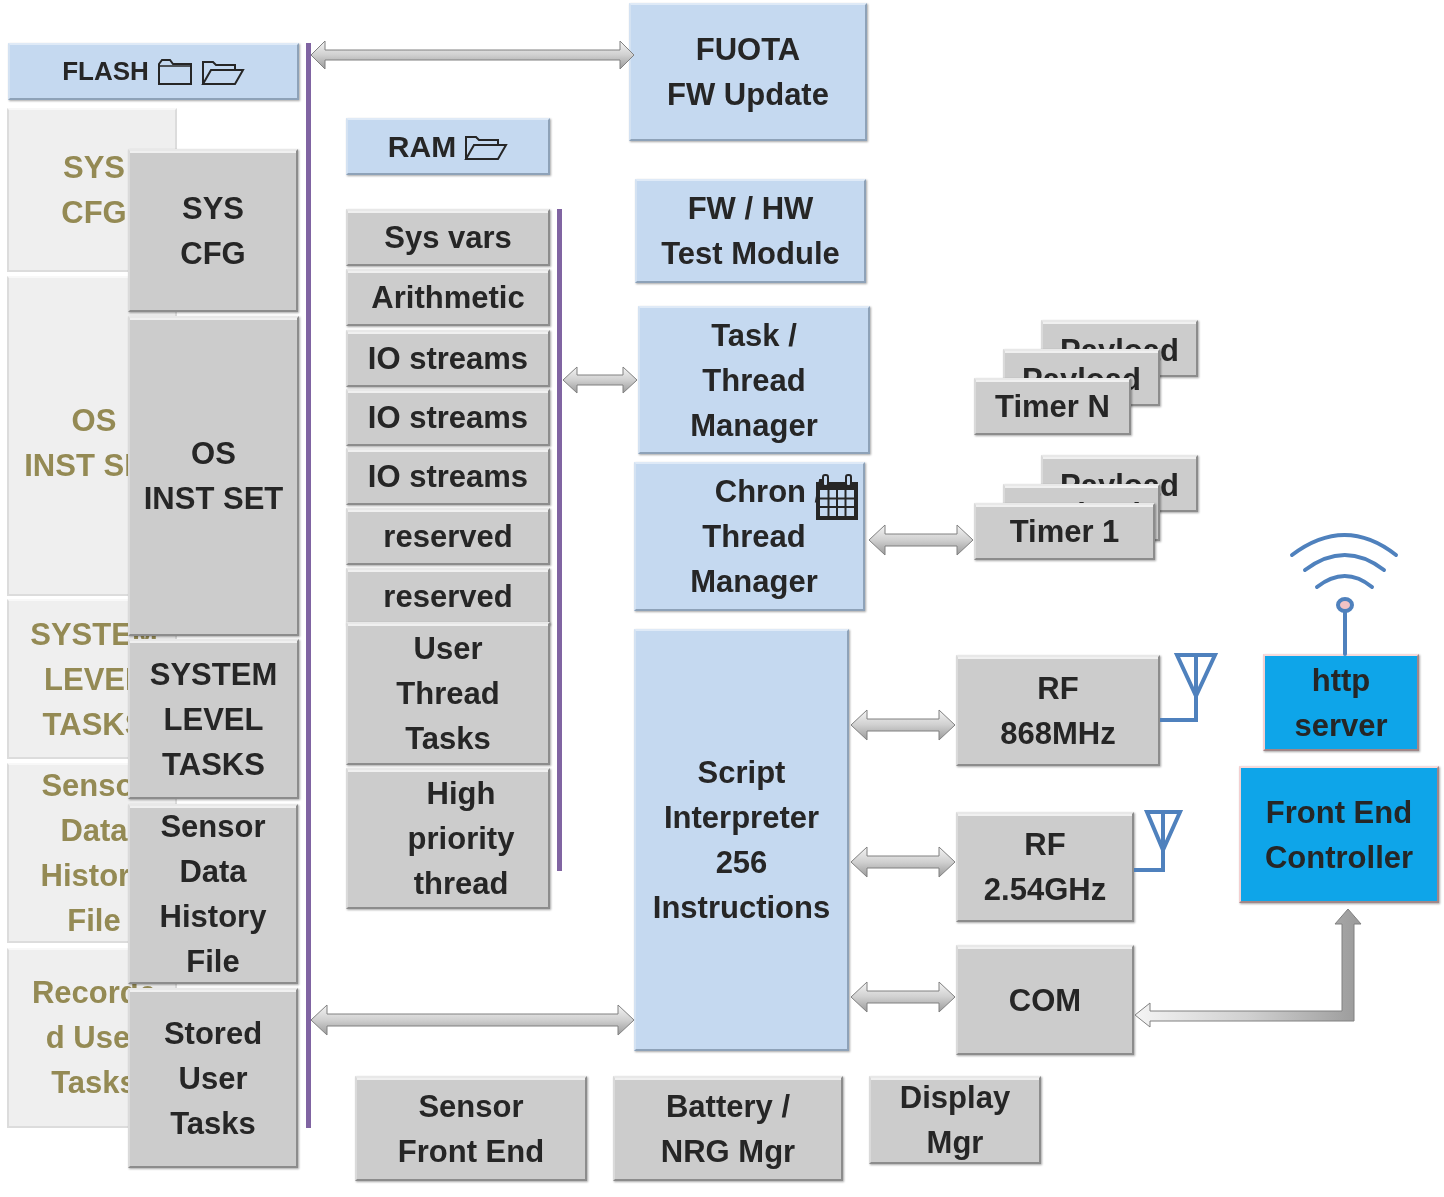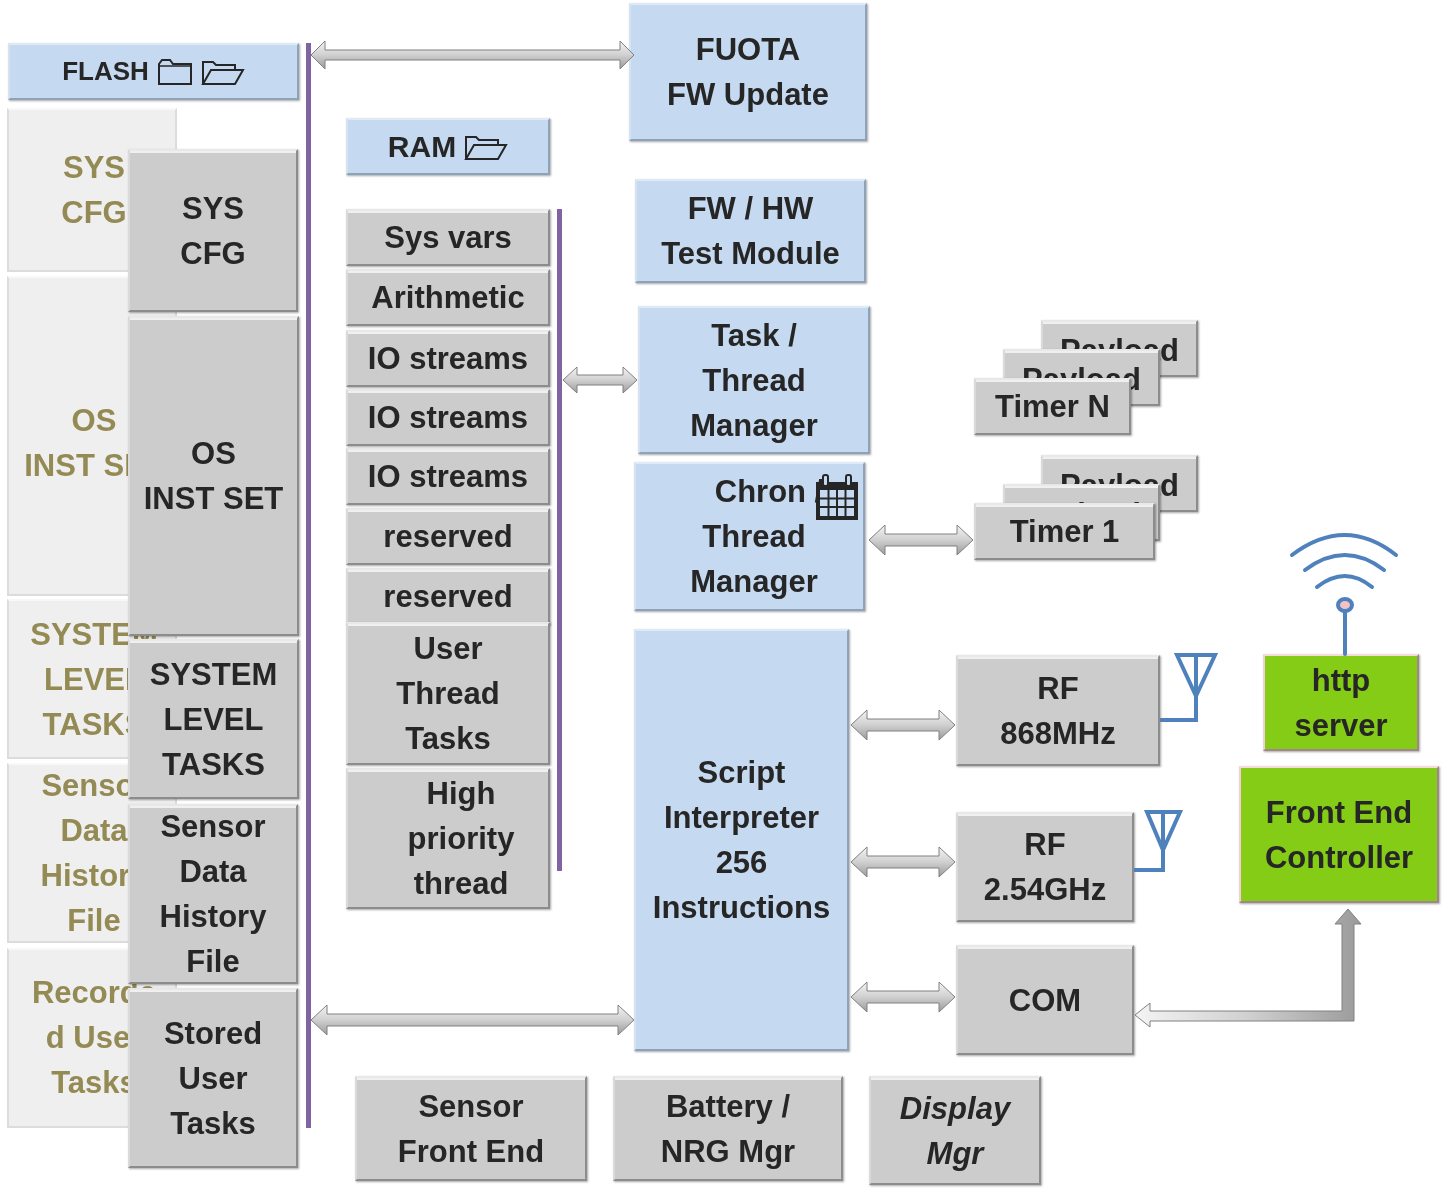--- a/index.html
+++ b/index.html
@@ -5,21 +5,21 @@
   html, body { margin: 0; padding: 0; background: #ffffff; }
   body { width: 1444px; height: 1197px; position: relative; overflow: hidden;
          font-family: "Liberation Sans", "DejaVu Sans", sans-serif; font-weight: bold; }
   .box { position: absolute; box-sizing: border-box; display: flex; flex-direction: column;
          align-items: center; justify-content: center; text-align: center; color: #262626;
          font-size: 31px; line-height: 45px; }
   .gray { background: #cccccc; border: 2px solid #8c8c8c; border-top-color: #e8e8e8; border-left-color: #dadada;
           box-shadow: inset 0 2px 0 #f0f0f0, 1px 1px 2px rgba(0,0,0,0.35); }
   .blue { background: #c5d9f0; border: 2px solid #8ea2b8; border-top-color: #dfeaf7; border-left-color: #d4e2f2;
           box-shadow: 1px 1px 2px rgba(0,0,0,0.35); }
-  .pink { background: #84cc16; border: 2px solid #a08688; border-top-color: #f7dadb; border-left-color: #f3d0d1;
+  .pink { background: #0ea5e9; border: 2px solid #a08688; border-top-color: #f7dadb; border-left-color: #f3d0d1;
           box-shadow: 1px 1px 2px rgba(0,0,0,0.35); }
   .ghost { background: #efefef; border: 2px solid #dcdcdc; border-top-color: #f8f8f8; color: #948a54; }
   .ghost .lbl { position: absolute; left: 0; width: 170px; text-align: center; white-space: nowrap; overflow: hidden; }
   .line { display: block; white-space: nowrap; }
   .vbar { position: absolute; background: #8064a2; width: 5px; }
   svg.overlay { position: absolute; left: 0; top: 0; pointer-events: none; }
   .inline-icon { display: inline-block; vertical-align: middle; margin-left: 8px; }
 </style>
 </head>
 <body>
@@ -220,21 +220,21 @@
 </div>
 
 <div class="box gray" style="left:355px;top:1076px;width:232px;height:105px;">
   <span class="line">Sensor</span>
   <span class="line">Front End</span>
 </div>
 <div class="box gray" style="left:613px;top:1076px;width:230px;height:105px;">
   <span class="line">Battery /</span>
   <span class="line">NRG Mgr</span>
 </div>
-<div class="box gray" style="left:869px;top:1076px;width:172px;height:109px;font-style:italic;">
+<div class="box gray" style="left:869px;top:1076px;width:172px;height:88px;">
   <span class="line">Display</span>
   <span class="line">Mgr</span>
 </div>
 
 <svg class="overlay" width="1444" height="1197" viewBox="0 0 1444 1197">
   <defs>
     <linearGradient id="arrowGrad" x1="0" y1="0" x2="0" y2="1">
       <stop offset="0" stop-color="#f4f4f4"></stop>
       <stop offset="0.5" stop-color="#d0d0d0"></stop>
       <stop offset="1" stop-color="#9a9a9a"></stop>

